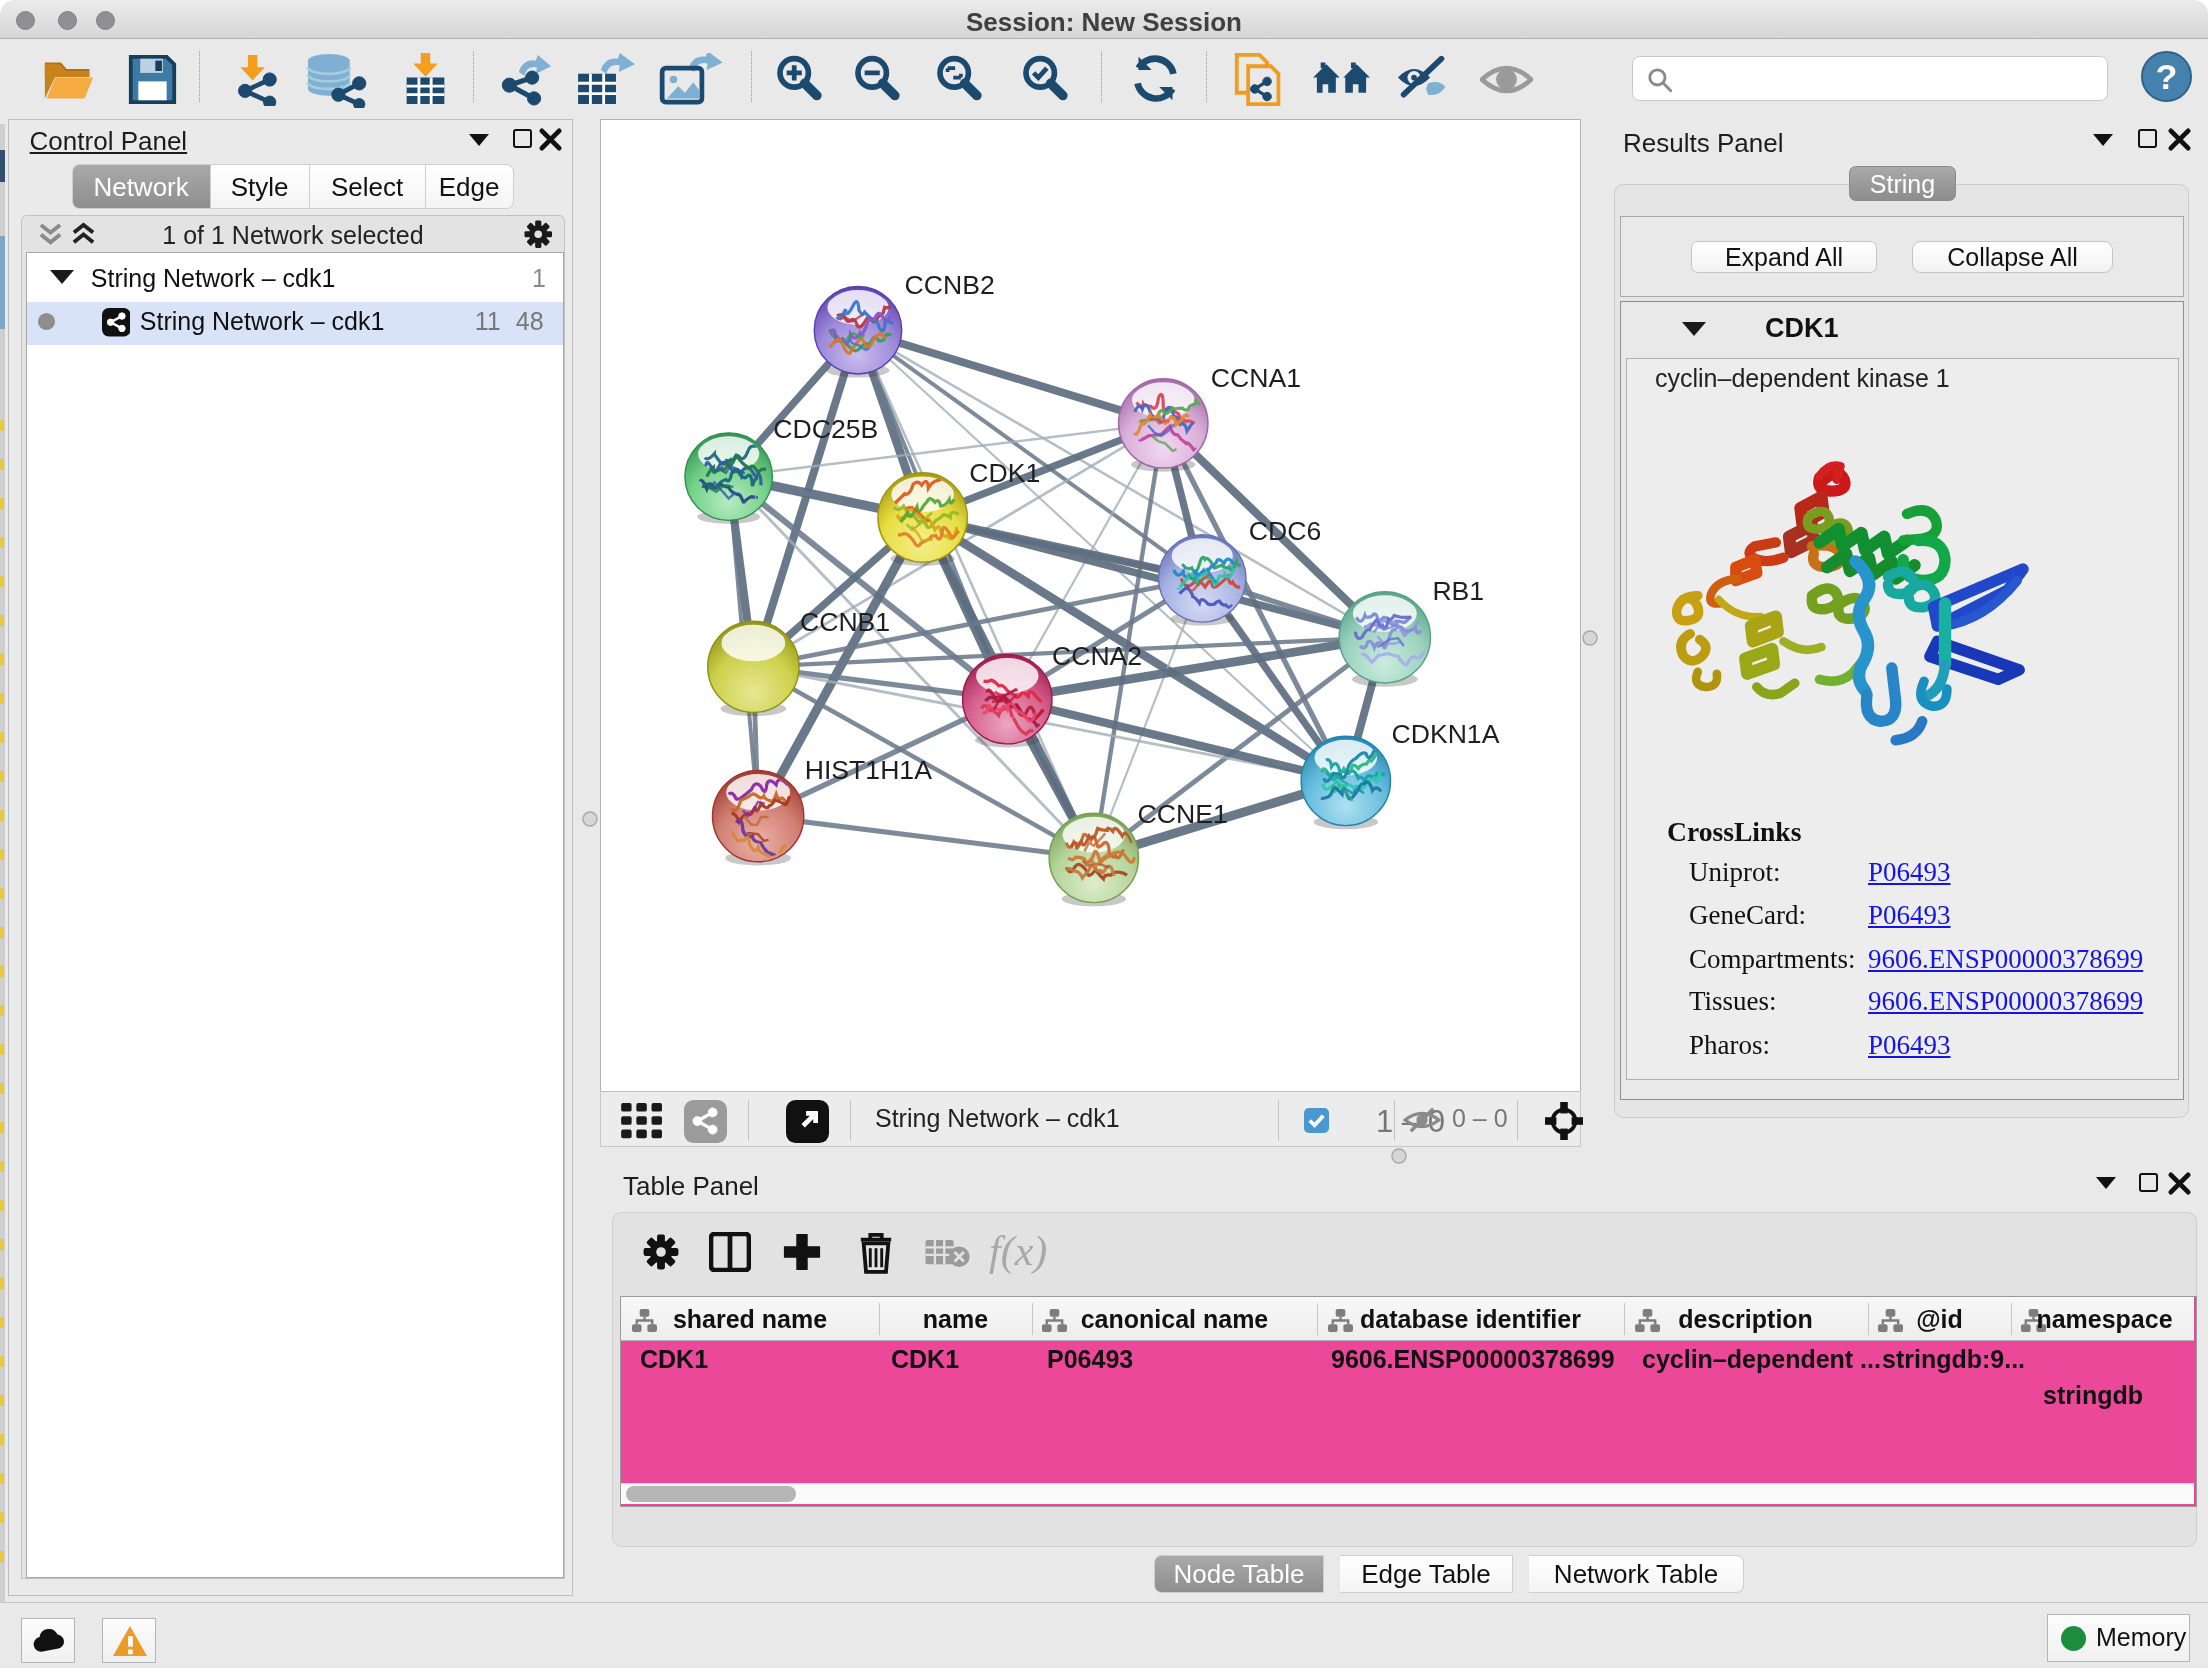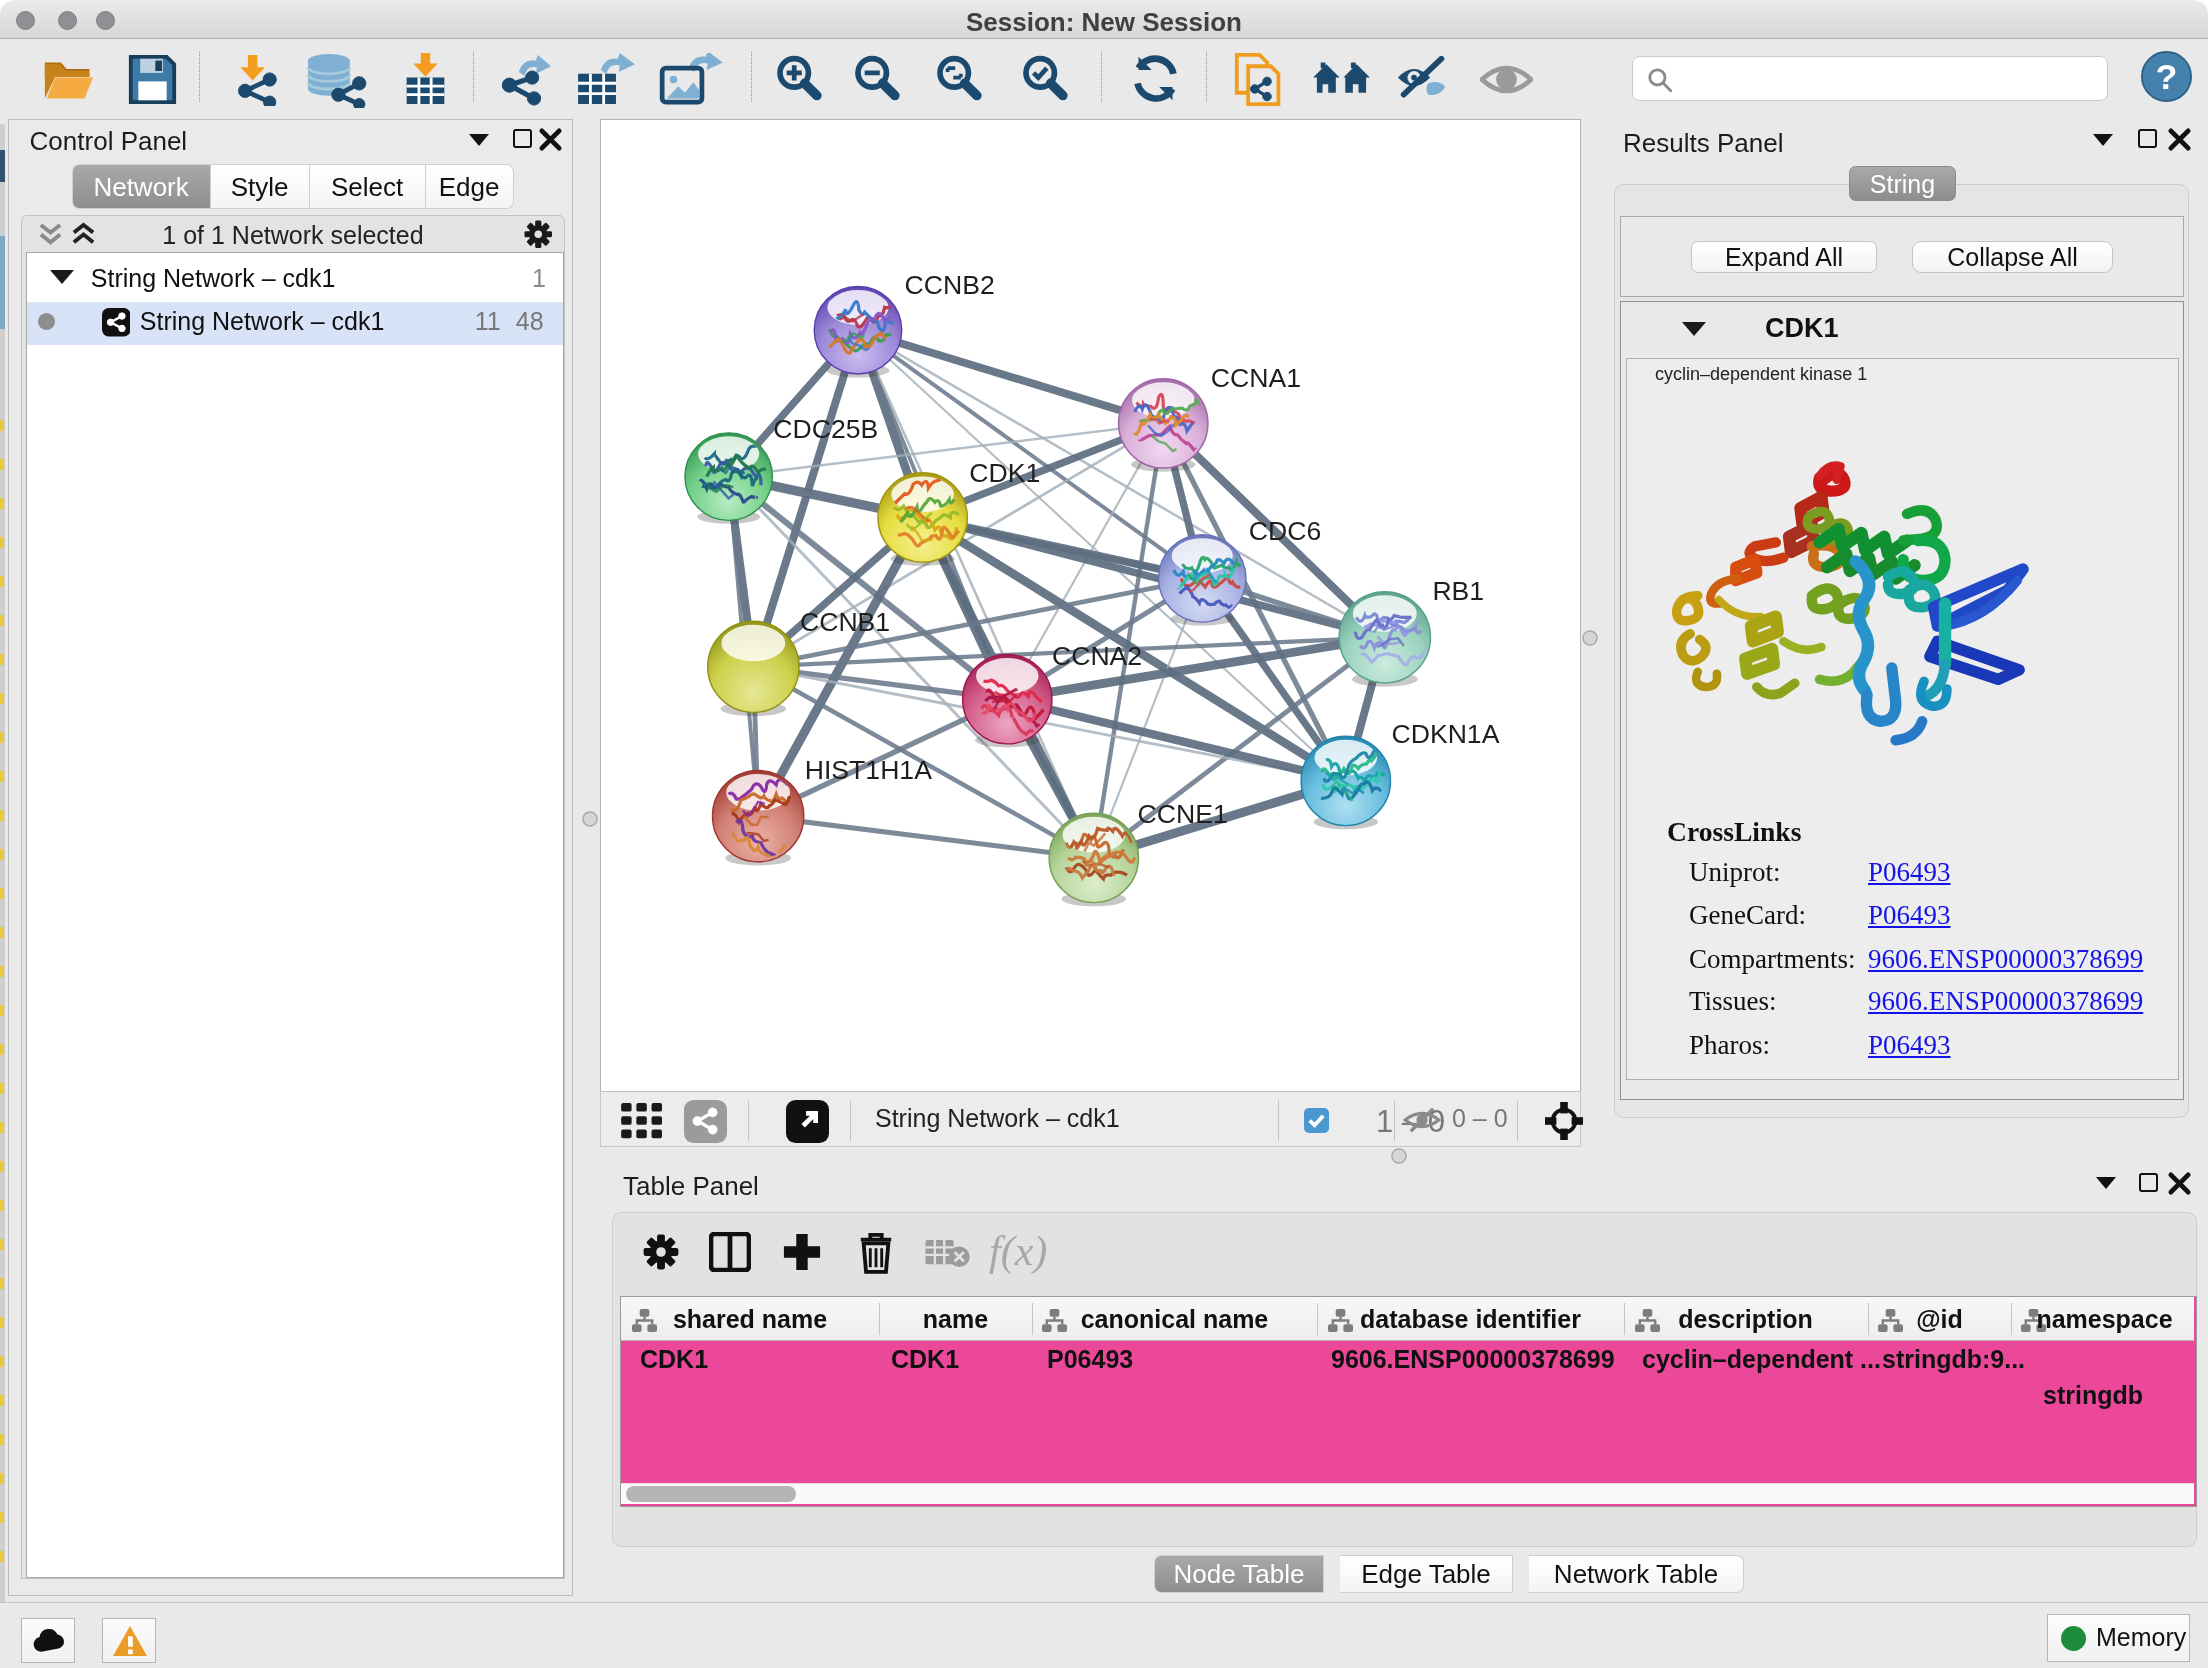--- a/index.html
+++ b/index.html
@@ -245,21 +245,21 @@
     <div style="position:absolute;left:0;top:1164px;width:3.8px;height:11.4px;background:#e8c93a;"></div>
     <div style="position:absolute;left:0;top:1203px;width:3.8px;height:11.4px;background:#e8c93a;"></div>
     <div style="position:absolute;left:0;top:1242px;width:3.8px;height:11.4px;background:#e8c93a;"></div>
     <div style="position:absolute;left:0;top:1281px;width:3.8px;height:11.4px;background:#e8c93a;"></div>
     <div style="position:absolute;left:0;top:1320px;width:3.8px;height:11.4px;background:#e8c93a;"></div>
     <div style="position:absolute;left:0;top:1359px;width:3.8px;height:11.4px;background:#e8c93a;"></div>
     <div style="position:absolute;left:0;top:1398px;width:3.8px;height:11.4px;background:#e8c93a;"></div>
     <div style="position:absolute;left:0;top:1437px;width:3.8px;height:11.4px;background:#e8c93a;"></div>
 
   <div id="cpanel">
-    <div class="ptitle" style="position:absolute;left:21px;top:6.7px;">Control Panel</div>
+    <div class="ptitle" style="position:absolute;left:21px;top:6.7px;text-decoration:underline;">Control Panel</div>
     <div class="pctrl-tri" style="left:460px;top:14.3px;"></div>
     <div class="pctrl-sq" style="left:504px;top:9.5px;"></div>
     <svg style="position:absolute;left:529px;top:7.6px" width="25" height="25" viewBox="0 0 26 26">
       <path d="M4 4 L22 22 M22 4 L4 22" stroke="#111" stroke-width="5" stroke-linecap="round"></path>
       </svg>
     <div class="tabs" style="left:63px;top:44px;border-radius:6px;">
       <div class="tab sel first" style="width:139px;">Network</div>
       <div class="tab" style="width:99px;">Style</div>
       <div class="tab" style="width:116px;">Select</div>
       <div class="tab last" style="width:88px;">Edge</div>
@@ -688,21 +688,21 @@
       </svg>
     <div style="position:absolute;left:18px;top:65px;width:575px;height:934px;background:#e5e5e5;border:1px solid #cbcbcb;border-radius:9.5px;"></div>
     <div style="position:absolute;left:253px;top:47px;width:107px;height:35px;background:linear-gradient(#a9a9a9,#8d8d8d);border:1px solid #8a8a8a;border-radius:6.7px;color:#fff;font-size:25px;text-align:center;line-height:34px;">String</div>
     <div style="position:absolute;left:24px;top:97px;width:564px;height:81px;background:#e9e9e9;border:1px solid #a8a8a8;"></div>
     <div style="position:absolute;left:95px;top:122px;width:186px;height:32px;background:linear-gradient(#ffffff,#f2f2f2);border:1px solid #c4c4c4;border-radius:6.7px;font-size:25px;text-align:center;line-height:30px;color:#111;">Expand All</div>
     <div style="position:absolute;left:316px;top:122px;width:201px;height:32px;background:linear-gradient(#ffffff,#f2f2f2);border:1px solid #c4c4c4;border-radius:9px;font-size:25px;text-align:center;line-height:30px;color:#111;">Collapse All</div>
     <div style="position:absolute;left:24px;top:182px;width:564px;height:799px;background:#e9e9e9;border:1.9px solid #8f8f8f;"></div>
     <div class="tri-dn" style="position:absolute;left:86px;top:203px;"></div>
     <div style="position:absolute;left:169px;top:194px;font-size:27px;font-weight:bold;color:#111;">CDK1</div>
     <div style="position:absolute;left:29.5px;top:239px;width:553px;height:722px;background:#ededed;border:1px solid #b0b0b0;"></div>
-    <div style="position:absolute;left:59px;top:245px;font-size:18px;color:#222;">cyclin–dependent kinase 1</div>
+    <div style="position:absolute;left:59px;top:245px;font-size:25px;color:#222;">cyclin–dependent kinase 1</div>
     <svg style="position:absolute;left:73px;top:336px" width="360" height="309" viewBox="0 0 378 325">
       <g fill="none" stroke-linecap="round" stroke-linejoin="round">
         <path d="M160 28 q18 -16 24 -2 q4 12 -14 12 q-16 0 -12 -14" stroke="#cc1818" stroke-width="12"></path>
         <path d="M158 22 q10 -14 22 -10 l-4 14" stroke="#d42020" stroke-width="9"></path>
         <path d="M138 56 l22 -12 2 16 -22 12 -2 -16 z" stroke="#b82818" stroke-width="13"></path>
         <path d="M126 86 l24 -12 2 16 -24 12 -2 -16 z" stroke="#a83020" stroke-width="13"></path>
         <path d="M120 108 q-16 6 -28 2 q-14 -6 -2 -14 l22 -4" stroke="#cc3c14" stroke-width="11"></path>
         <path d="M70 118 l20 -8 2 14 -22 8 z" stroke="#d84c10" stroke-width="12"></path>
         <path d="M72 130 q-22 2 -28 16 q-4 12 10 10" stroke="#d06010" stroke-width="9"></path>
         <path d="M150 96 q24 -4 30 8 q4 12 -14 14 q-18 0 -14 -14" stroke="#c87018" stroke-width="11"></path>

